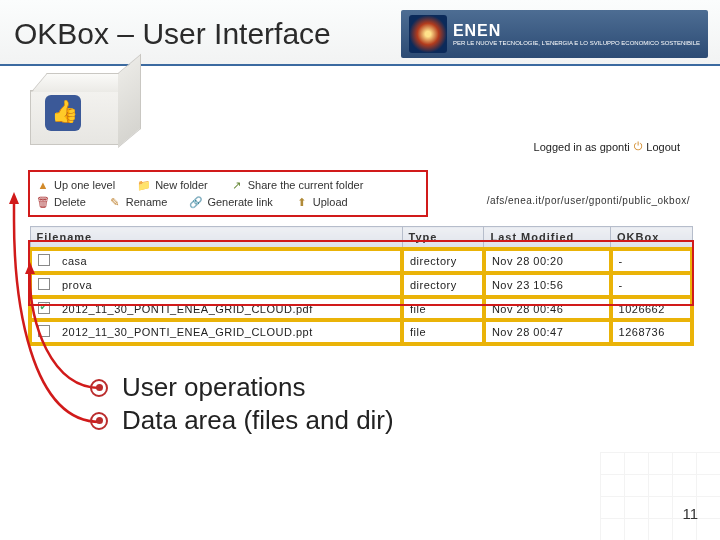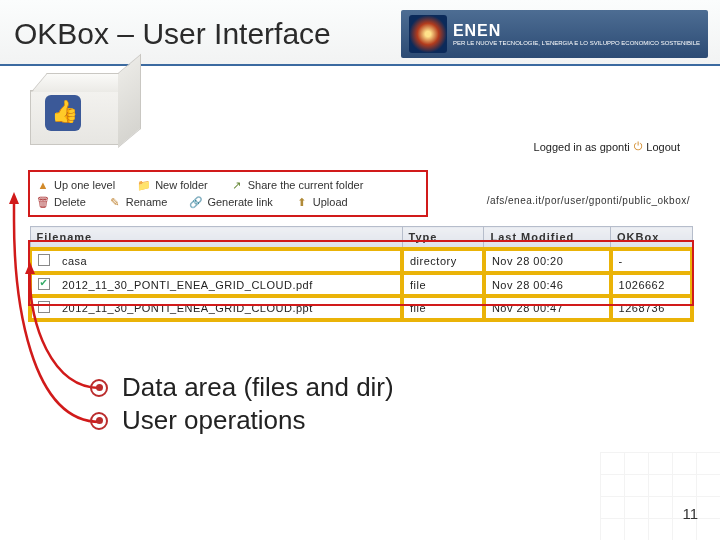--- a/index.html
+++ b/index.html
@@ -219,20 +219,27 @@
     </thead>
     <tbody>
       <tr>
         <td class="cb"><span class="chk"></span></td>
         <td class="fn">casa</td>
         <td>directory</td>
         <td>Nov 28 00:20</td>
         <td>-</td>
       </tr>
       <tr>
+        <td class="cb"><span class="chk"></span></td>
+        <td class="fn">prova</td>
+        <td>directory</td>
+        <td>Nov 23 10:56</td>
+        <td>-</td>
+      </tr>
+      <tr>
         <td class="cb"><span class="chk on"></span></td>
         <td class="fn">2012_11_30_PONTI_ENEA_GRID_CLOUD.pdf</td>
         <td>file</td>
         <td>Nov 28 00:46</td>
         <td>1026662</td>
       </tr>
       <tr>
         <td class="cb"><span class="chk"></span></td>
         <td class="fn">2012_11_30_PONTI_ENEA_GRID_CLOUD.ppt</td>
         <td>file</td>
@@ -250,21 +257,21 @@
   <polygon points="30,262 25,274 35,274" fill="#d11a1a"></polygon>
   <path d="M 100 422 C 30 422 14 300 14 220 L 14 200" stroke="#d11a1a" stroke-width="2.5" fill="none"></path>
   <polygon points="14,192 9,204 19,204" fill="#d11a1a"></polygon>
 </svg>
 
 <div class="grid-deco"></div>
 
 <div class="bullets">
   <div class="bullet-row">
     <span class="dot"></span>
-    <span>Data area (files and dir)</span>
+    <span>User operations</span>
   </div>
   <div class="bullet-row">
     <span class="dot"></span>
-    <span>User operations</span>
+    <span>Data area (files and dir)</span>
   </div>
 </div>
 
 <div class="page-num">11</div>
 
 </body></html>

